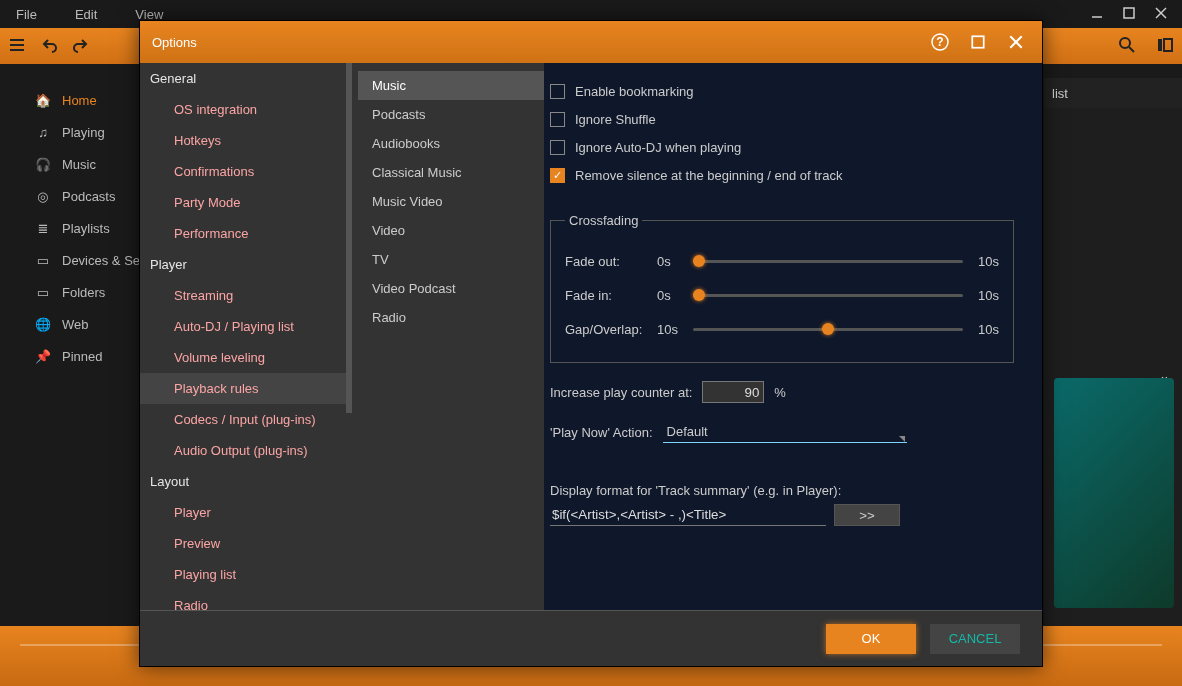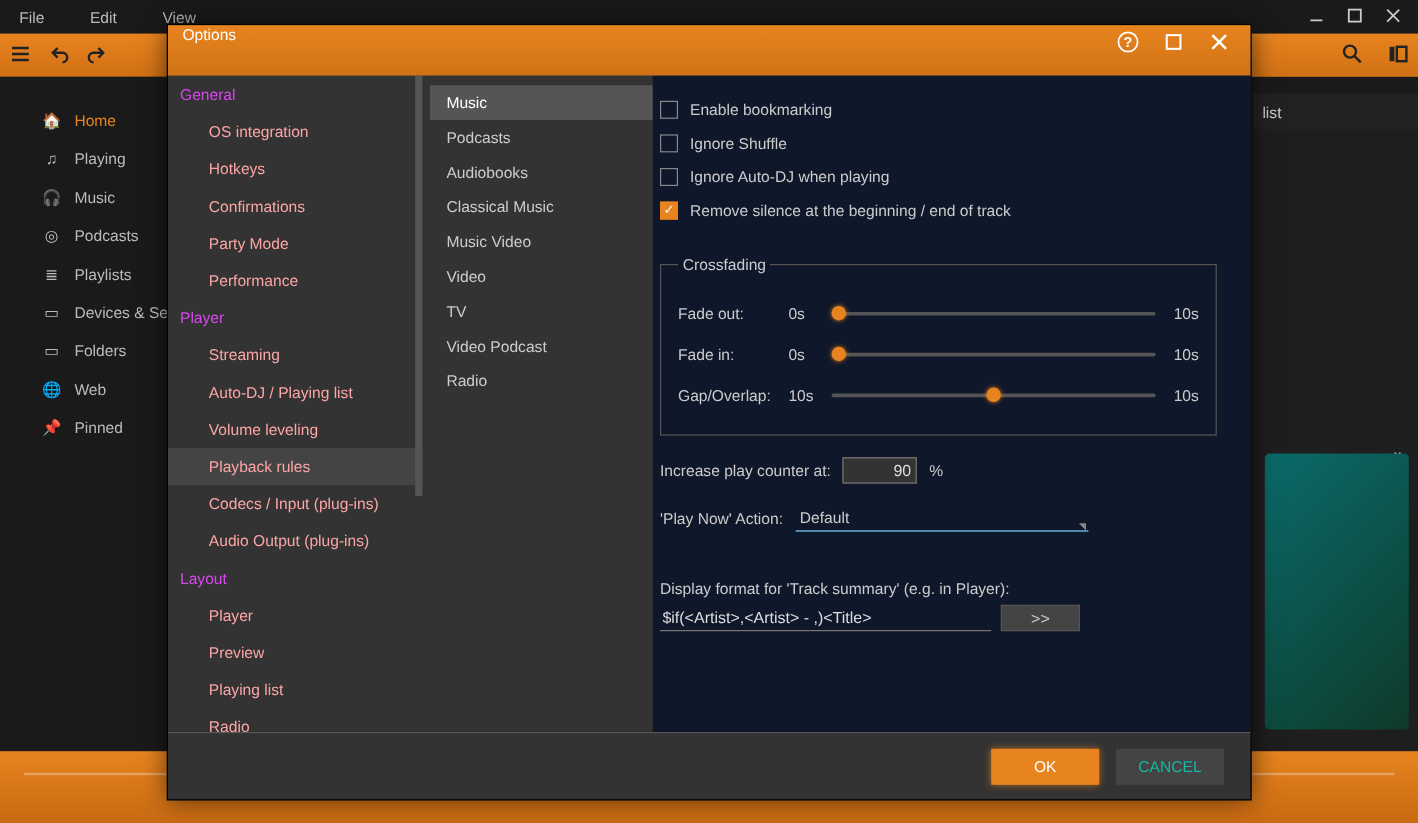--- a/index.html
+++ b/index.html
@@ -19,35 +19,35 @@
   .sidebar .item { display:flex; align-items:center; gap:10px; height:32px; padding-left:34px; color:#bbb; }
   .sidebar .item.active { color:#e8841f; }
   .sidebar .ico { width:18px; height:18px; display:flex; align-items:center; justify-content:center; }
 
   .player-strip { position:absolute; left:0; right:0; bottom:0; height:60px; background:linear-gradient(#e8841f,#c86a12); }
   .player-strip .track-line { position:absolute; left:20px; right:20px; top:18px; height:2px; background:rgba(255,255,255,.3); }
   .player-strip .dot { position:absolute; top:13px; width:12px; height:12px; border-radius:50%; background:#fff; }
 
   
   .dialog { position:absolute; left:139px; top:20px; width:904px; height:647px; background:#333; border:1px solid #000; display:flex; flex-direction:column; box-shadow:0 0 20px rgba(0,0,0,.6); }
-  .dialog-title { height:42px; background:linear-gradient(#e8841f,#cf7215); color:#fff; display:flex; align-items:flex-start; padding:0 12px; }
+  .dialog-title { height:42px; background:linear-gradient(#e8841f,#cf7215); color:#fff; display:flex; align-items:center; padding:0 12px; }
   .dialog-title .title-text { flex:1; }
   .dialog-title .tbtn { width:28px; height:28px; display:flex; align-items:center; justify-content:center; margin-left:10px; }
   .dialog-body { flex:1; display:flex; overflow:hidden; }
   .dialog-footer { height:56px; border-top:1px solid #555; display:flex; align-items:center; justify-content:flex-end; gap:14px; padding:0 22px; }
   .btn { height:30px; min-width:90px; padding:0 16px; border:none; font-size:13px; cursor:pointer; }
   .btn-ok { background:#e8841f; color:#fff; box-shadow:0 0 6px rgba(232,132,31,.7); }
   .btn-cancel { background:#444; color:#14b8a6; }
 
   
   .tree { width:218px; background:#333; overflow-y:auto; border-right:6px solid #333; position:relative; }
   .tree::-webkit-scrollbar { width:8px; }
   .tree::-webkit-scrollbar-thumb { background:#555; }
   .tree .scrollthumb { position:absolute; right:0; top:0; width:6px; height:350px; background:#555; }
-  .tree .hdr { padding:8px 8px 8px 10px; color:#d946ef; }
+  .tree .hdr { padding:8px 8px 8px 10px; color:#e5e5e5; }
   .tree .sub { padding:8px 8px 8px 34px; color:#fca5a5; }
   .tree .sub.selected { background:#444; }
 
   
   .midcol { width:186px; background:#333; padding-top:8px; }
   .midcol .mi { padding:7px 14px; color:#ccc; }
   .midcol .mi.selected { background:#555; color:#fff; }
 
   
   .pane { flex:1; background:#0f172a; padding:14px 28px 14px 6px; color:#ccc; overflow:auto; }

